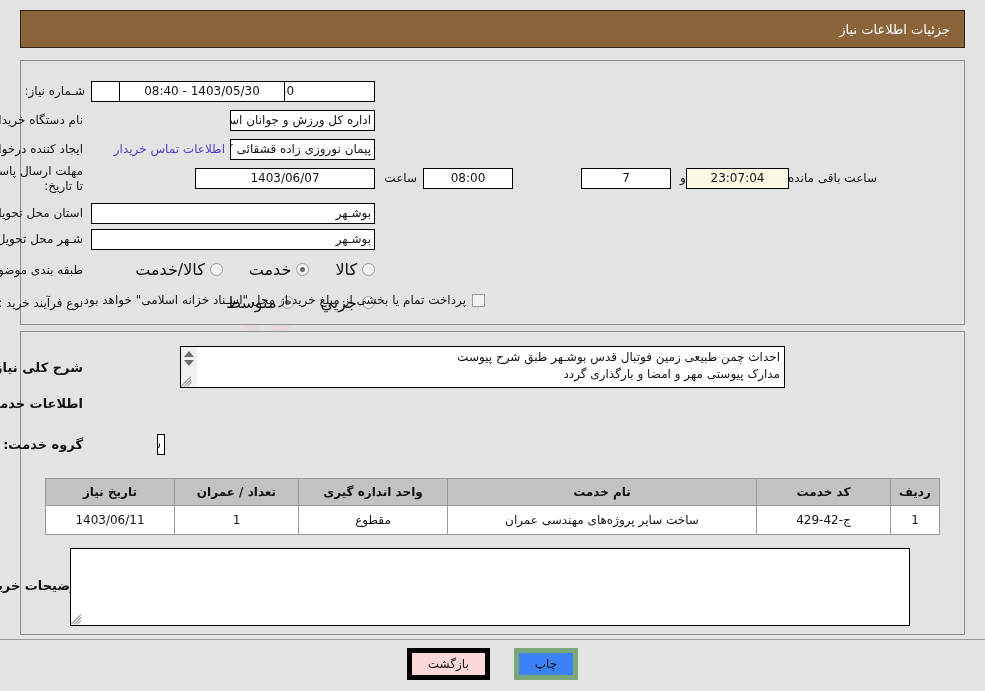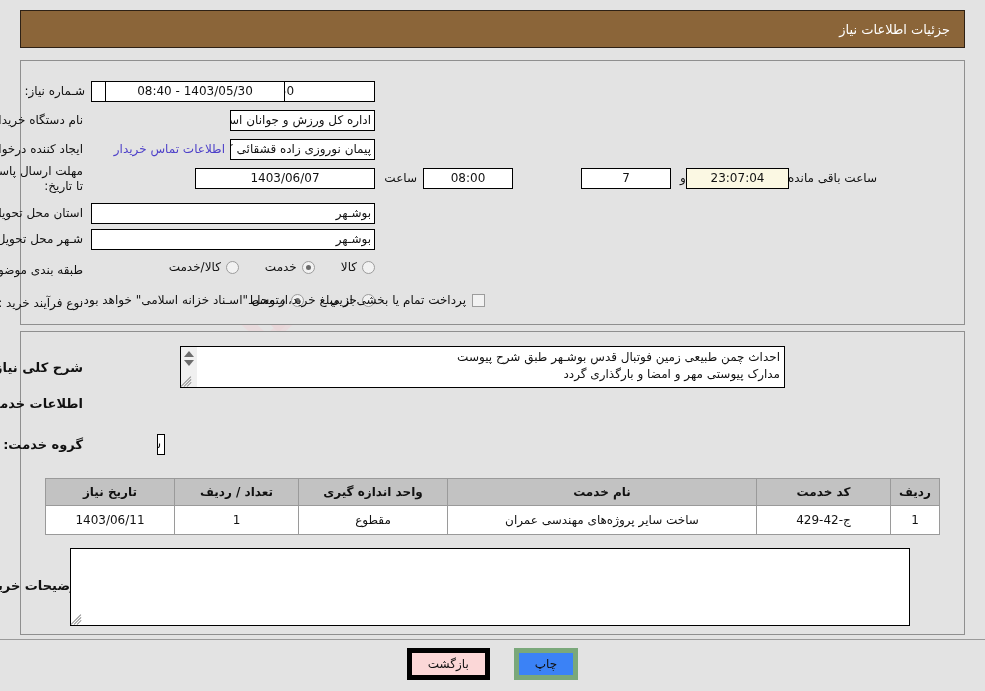--- a/index.html
+++ b/index.html
@@ -159,21 +159,21 @@
     flex: none;
   }
   .radio.checked::after {
     content: "";
     position: absolute;
     left: 3px; top: 3px;
     width: 5px; height: 5px;
     border-radius: 50%;
     background: #6a6a6a;
   }
-  .radio-label { font-size: 12px; color: #111; }
+  .radio-label { font-size: 16px; color: #111; }
 
   .chk-wrap { position: absolute; z-index: 5; display: flex; align-items: center; }
   .chk {
     width: 13px; height: 13px;
     background: #f2f2f2;
     border: 1px solid #9c9c9c;
     box-sizing: border-box;
     display: inline-block;
     margin-left: 6px;
     flex: none;
@@ -307,21 +307,21 @@
 
 <div class="page-header">
   <span class="title">جزئیات اطلاعات نیاز</span>
 </div>
 
 <div class="panel" id="panel-top"></div>
 
 <div class="lbl" style="right:900px; top:84px;">شـماره نیاز:</div>
 <div class="fld center" style="right:610px; top:81px; width:284px;">1103004069000150</div>
 <div class="lbl" style="right:700px; top:84px;">تاریخ و ساعت اعلان عمومی:</div>
-<div class="fld center" style="right:700px; top:81px; left:102px; width:180px;">1403/05/30 - 08:40</div>
+<div class="fld center" style="right:700px; top:81px; left:102px; width:166px;">1403/05/30 - 08:40</div>
 
 <div class="lbl" style="right:902px; top:113px;">نام دستگاه خریدار:</div>
 <div class="fld right" style="right:610px; top:110px; left:230px;">اداره کل ورزش و جوانان استان بوشـهر</div>
 
 <div class="lbl" style="right:902px; top:142px;">ایجاد کننده درخواست:</div>
 <div class="fld right" style="right:610px; top:139px; left:230px;">پیمان نوروزی زاده قشقائی کاربرداز اداره کل ورزش و جوانان استان بوشـهر</div>
 <div class="link" style="right:760px; left:auto; top:142px;">اطلاعات تماس خریدار</div>
 
 <div class="lbl lbl-wrap" style="right:902px; top:164px; width:96px;">مهلت ارسال پاسخ: تا تاریخ:</div>
 <div class="fld center" style="right:610px; top:168px; width:180px;">1403/06/07</div>
@@ -389,21 +389,21 @@
 <div class="section-title" style="right:902px; top:437px;">گروه خدمت:</div>
 <div class="fld right" style="right:820px; top:434px; left:180px;">ساختمان</div>
 
 <table class="tbl">
   <thead>
     <tr>
       <th style="width:40px;">ردیف</th>
       <th style="width:125px;">کد خدمت</th>
       <th>نام خدمت</th>
       <th style="width:140px;">واحد اندازه گیری</th>
-      <th style="width:115px;">تعداد / ردیف</th>
+      <th style="width:115px;">تعداد / عمران</th>
       <th style="width:120px;">تاریخ نیاز</th>
     </tr>
   </thead>
   <tbody id="services-tbody">
       <tr>
         <td>1</td>
         <td>ج-42-429</td>
         <td>ساخت سایر پروژه‌های مهندسی عمران</td>
         <td>مقطوع</td>
         <td>1</td>

